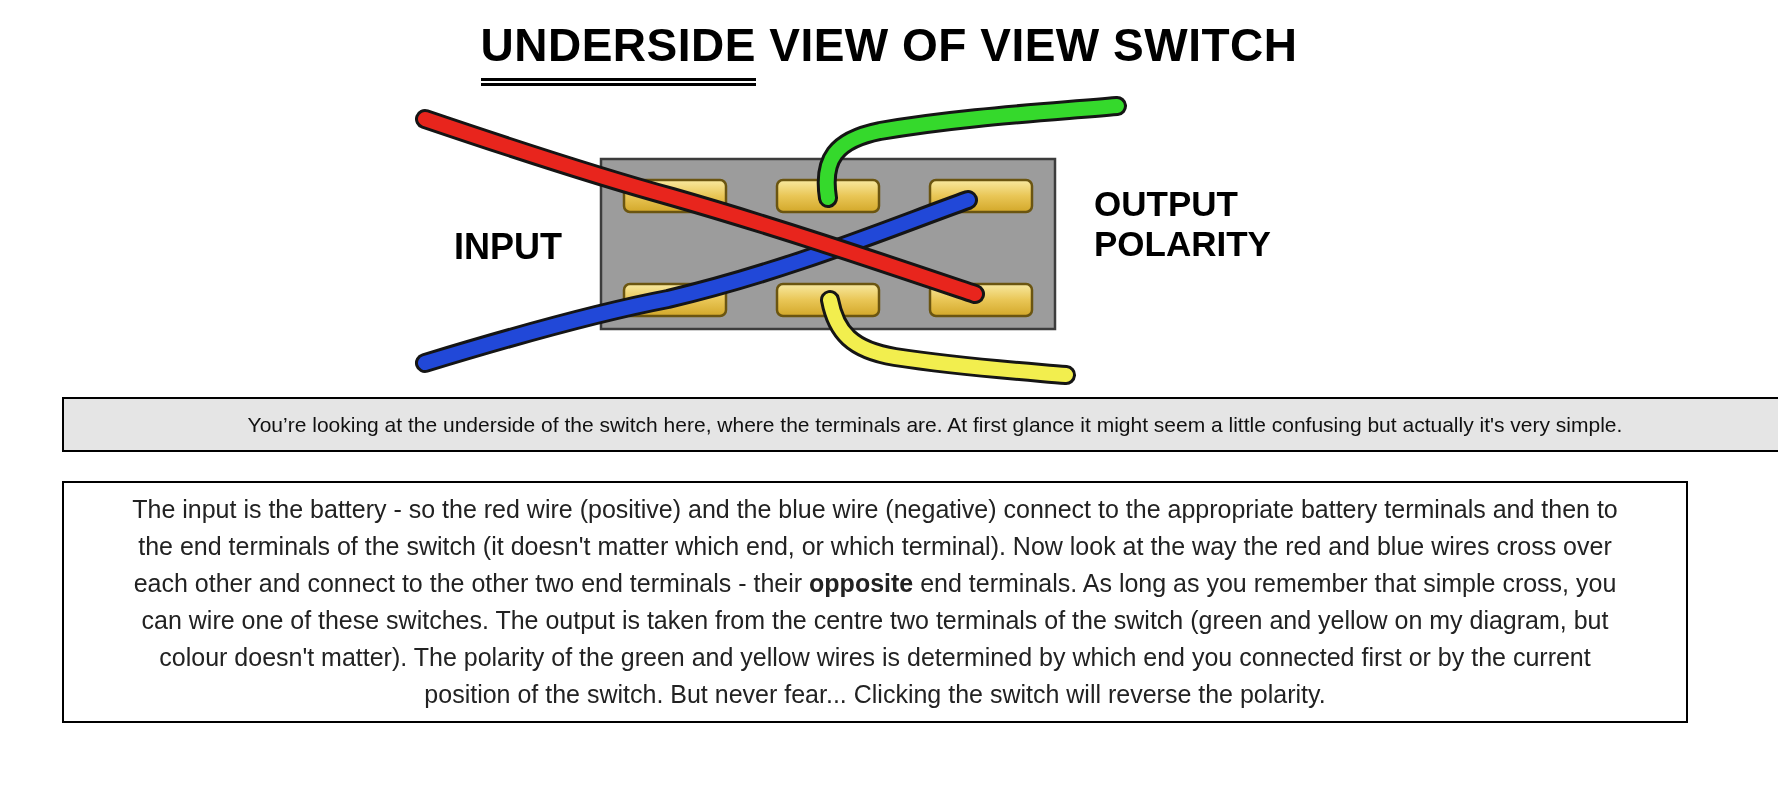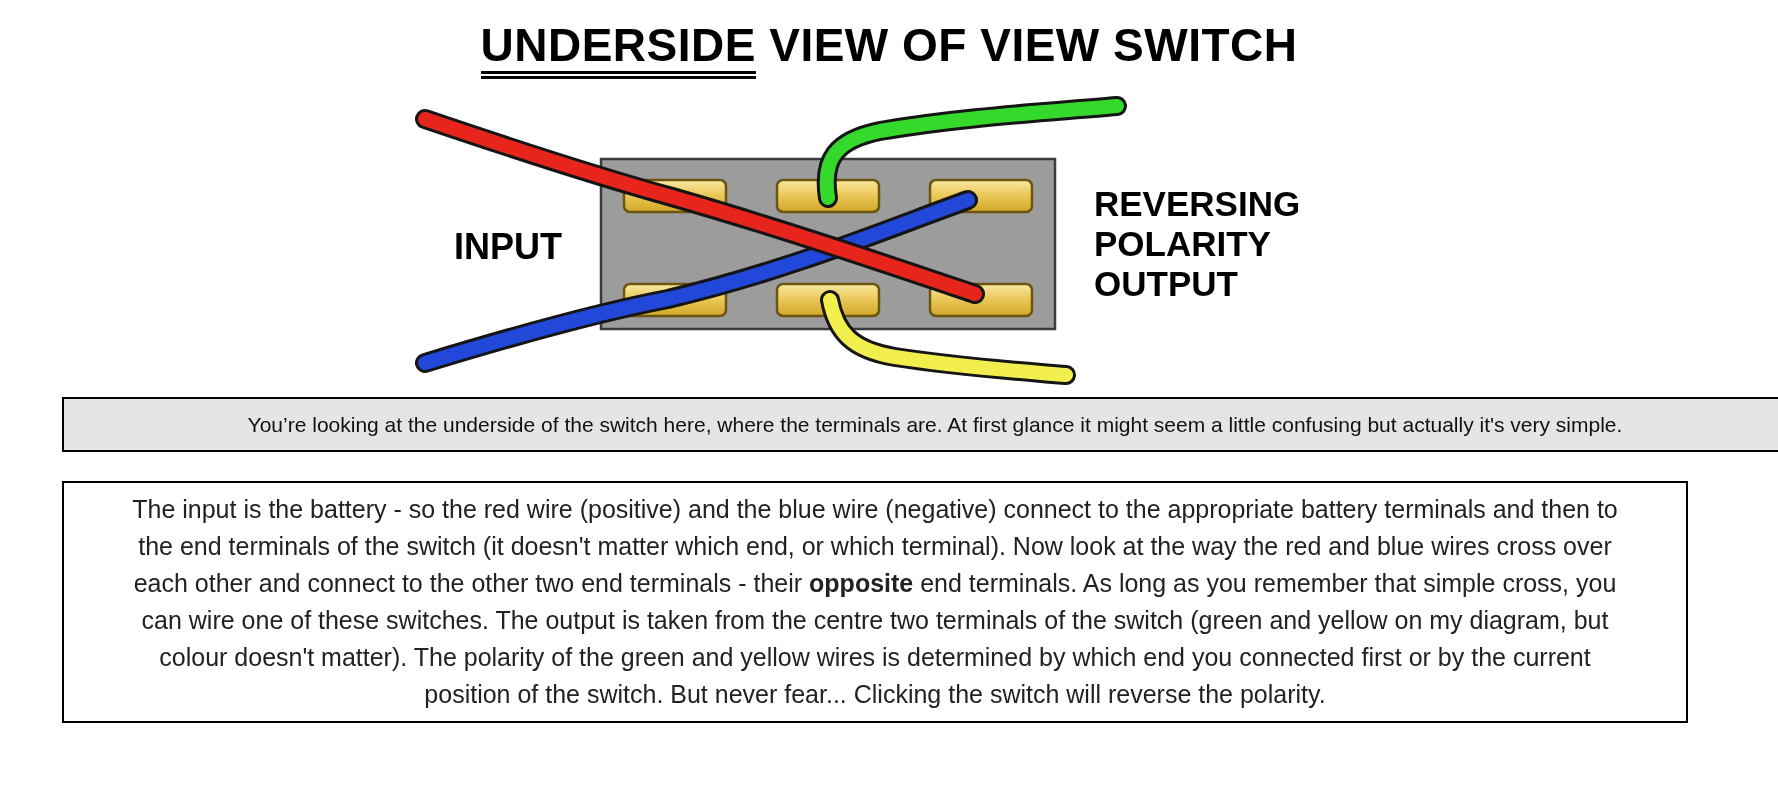--- a/index.html
+++ b/index.html
@@ -12,21 +12,21 @@
   }
   .title {
     position:absolute; top:18px; left:0; width:100%;
     text-align:center;
     font-size:46px; font-weight:bold; letter-spacing:0.5px;
     color:#000;
   }
   .title .u {
     display:inline-block;
     border-bottom:8px double #000;
-    padding-bottom:2px;
+    padding-bottom:9px;
     line-height:1.05;
   }
   svg.diagram { position:absolute; top:0; left:0; }
   .wire-outline { fill:none; stroke:#151515; stroke-width:20; stroke-linecap:round; stroke-linejoin:round; }
   .wire-core    { fill:none; stroke-width:14; stroke-linecap:round; stroke-linejoin:round; }
   .input-label {
     position:absolute; left:454px; top:226px;
     font-size:36px; font-weight:bold;
   }
   .output-label {
@@ -89,23 +89,22 @@
     <path class="wire-outline" d="M 425 119 C 540 158 610 180 672 197 C 780 228 880 262 975 294"></path>
     <path class="wire-core" d="M 425 119 C 540 158 610 180 672 197 C 780 228 880 262 975 294" stroke="#e8251d"></path>
   </g>
 </svg>
 
 <h1 class="title"><span class="u">UNDERSIDE</span><span> VIEW OF VIEW SWITCH</span></h1>
 
 <div class="input-label">INPUT</div>
 
 <div class="output-label">
-  <div>REVERSING</div>
+  <div>OUTPUT</div>
   <div>POLARITY</div>
-  <div>OUTPUT</div>
 </div>
 
 <div class="note-box">
   <p>You’re looking at the underside of the switch here, where the terminals are. At first glance it might seem a little confusing but actually it's very simple.</p>
 </div>
 
 <div class="explain-box">
   <p><span>The input is the battery - so the red wire (positive) and the blue wire (negative) connect to the appropriate battery terminals and then to the end terminals of the switch (it doesn't matter which end, or which terminal). Now look at the way the red and blue wires cross over each other and connect to the other two end terminals - their </span><b>opposite</b><span> end terminals. As long as you remember that simple cross, you can wire one of these switches. The output is taken from the centre two terminals of the switch (green and yellow on my diagram, but colour doesn't matter). The polarity of the green and yellow wires is determined by which end you connected first or by the current position of the switch. But never fear... Clicking the switch will reverse the polarity.</span></p>
 </div>
 

